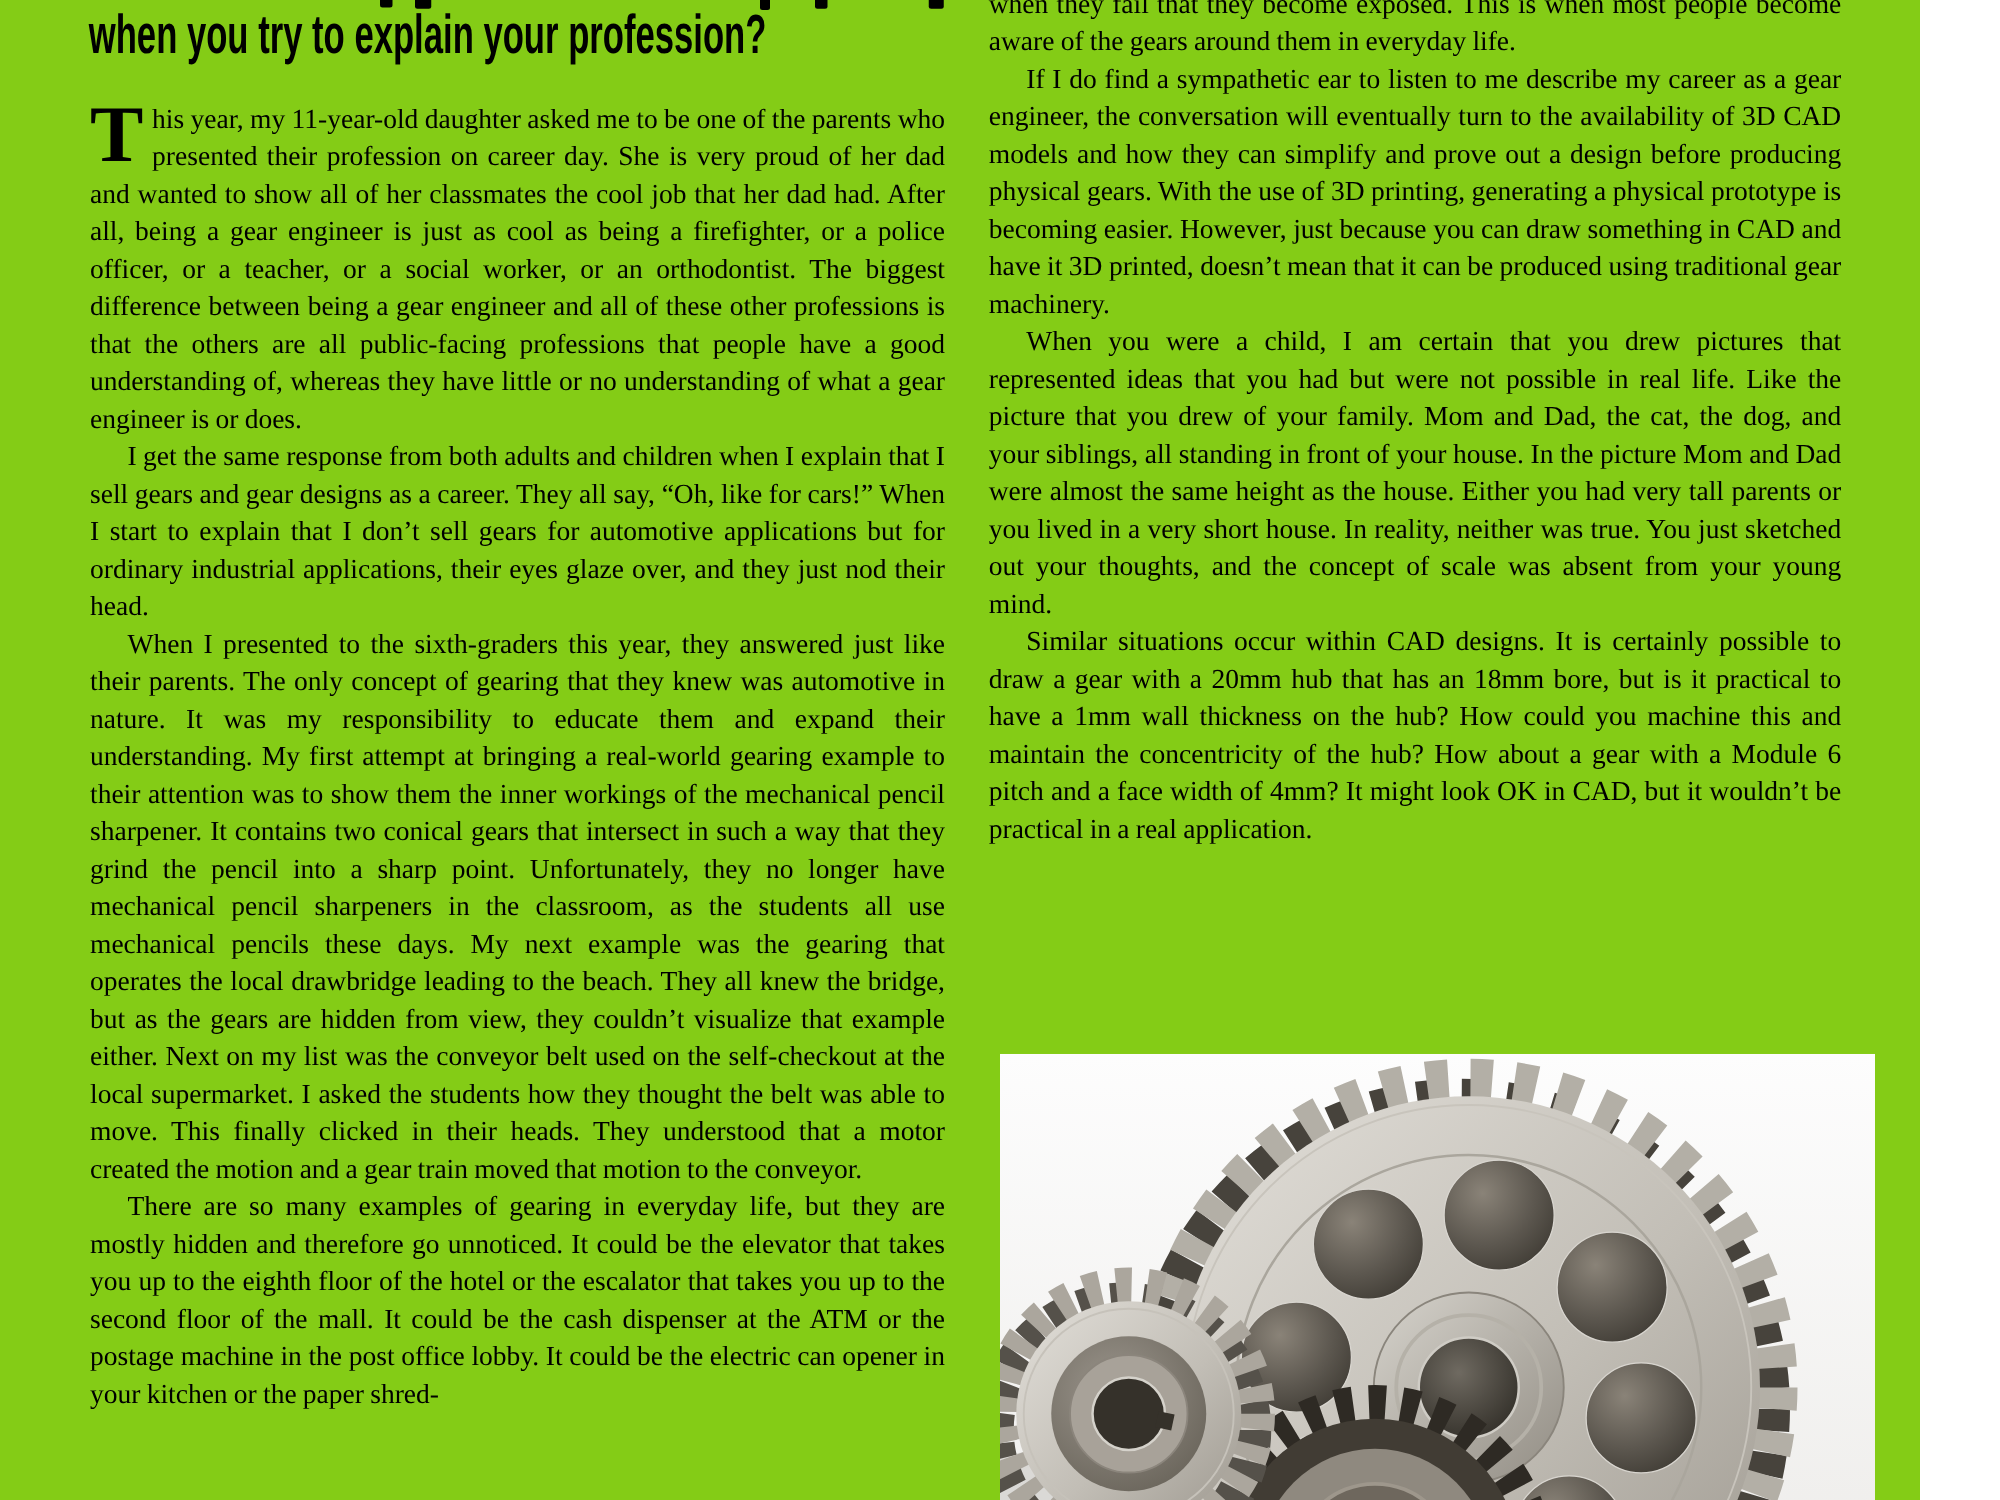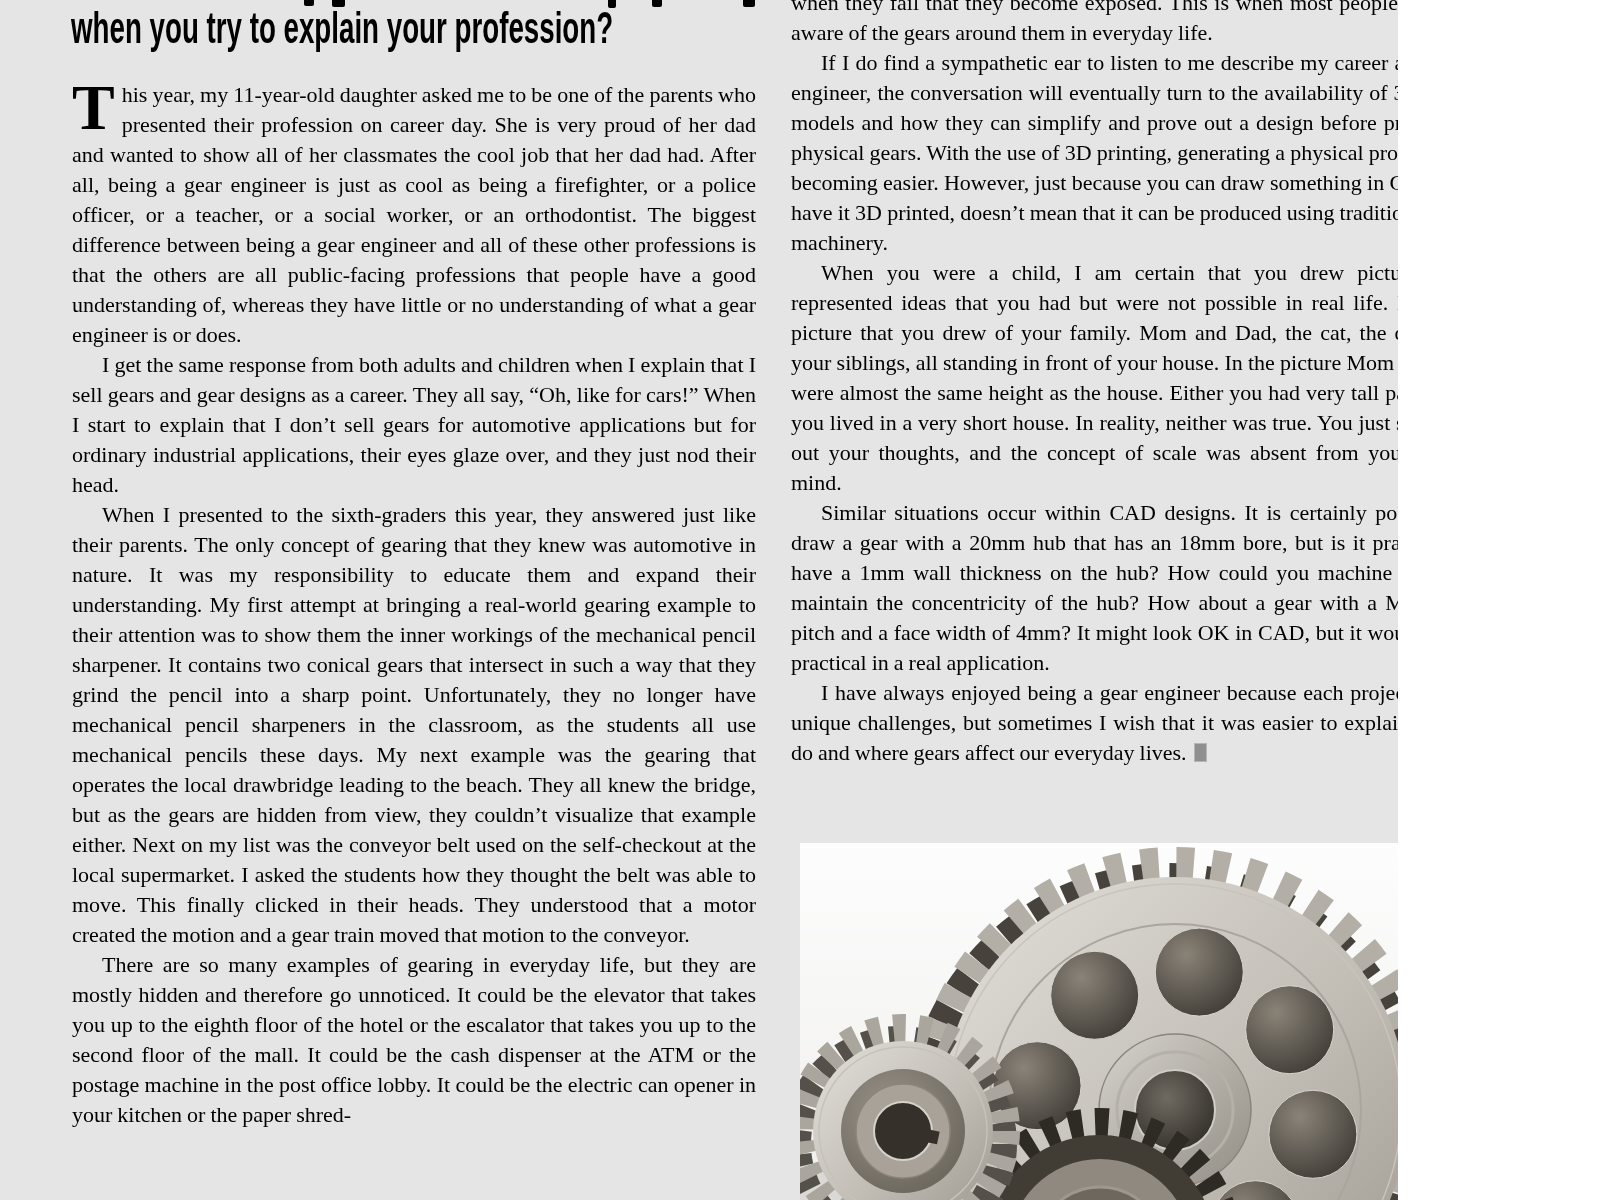--- a/index.html
+++ b/index.html
@@ -1,18 +1,18 @@
 <!DOCTYPE html>
 <html><head>
 <meta charset="utf-8">
 <style>
   html,body { margin:0; padding:0; background:#ffffff; }
   .page {
-    position:relative; width:1398px; height:1200px;
-    background:#e5e5e5; overflow:hidden;
+    position:relative; width:1536px; height:1200px;
+    background:#84cc16; overflow:hidden;
     font-family:"Liberation Serif", serif; color:#000;
   }
   
   .frag { position:absolute; top:0; background:#000; border-radius:0 0 2px 2px; }
 
   .headline {
     position:absolute; left:71px; top:5px;
     font-family:"Liberation Sans", sans-serif;
     font-weight:bold; font-size:44px; line-height:46px;
     transform:scaleX(0.63); transform-origin:0 0;
@@ -60,21 +60,20 @@
     <p>I get the same response from both adults and children when I explain that I sell gears and gear designs as a career. They all say, “Oh, like for cars!” When I start to explain that I don’t sell gears for automotive applications but for ordinary industrial applications, their eyes glaze over, and they just nod their head.</p>
     <p>When I presented to the sixth-graders this year, they answered just like their parents. The only concept of gearing that they knew was automotive in nature. It was my responsibility to educate them and expand their understanding. My first attempt at bringing a real-world gearing example to their attention was to show them the inner workings of the mechanical pencil sharpener. It contains two conical gears that intersect in such a way that they grind the pencil into a sharp point. Unfortunately, they no longer have mechanical pencil sharpeners in the classroom, as the students all use mechanical pencils these days. My next example was the gearing that operates the local drawbridge leading to the beach. They all knew the bridge, but as the gears are hidden from view, they couldn’t visualize that example either. Next on my list was the conveyor belt used on the self-checkout at the local supermarket. I asked the students how they thought the belt was able to move. This finally clicked in their heads. They understood that a motor created the motion and a gear train moved that motion to the conveyor.</p>
     <p>There are so many examples of gearing in everyday life, but they are mostly hidden and therefore go unnoticed. It could be the elevator that takes you up to the eighth floor of the hotel or the escalator that takes you up to the second floor of the mall. It could be the cash dispenser at the ATM or the postage machine in the post office lobby. It could be the electric can opener in your kitchen or the paper shred-</p>
   </div>
 
   <div class="col right-col">
     <p class="noindent">when they fail that they become exposed. This is when most people become aware of the gears around them in everyday life.</p>
     <p>If I do find a sympathetic ear to listen to me describe my career as a gear engineer, the conversation will eventually turn to the availability of 3D CAD models and how they can simplify and prove out a design before producing physical gears. With the use of 3D printing, generating a physical prototype is becoming easier. However, just because you can draw something in CAD and have it 3D printed, doesn’t mean that it can be produced using traditional gear machinery.</p>
     <p>When you were a child, I am certain that you drew pictures that represented ideas that you had but were not possible in real life. Like the picture that you drew of your family. Mom and Dad, the cat, the dog, and your siblings, all standing in front of your house. In the picture Mom and Dad were almost the same height as the house. Either you had very tall parents or you lived in a very short house. In reality, neither was true. You just sketched out your thoughts, and the concept of scale was absent from your young mind.</p>
     <p>Similar situations occur within CAD designs. It is certainly possible to draw a gear with a 20mm hub that has an 18mm bore, but is it practical to have a 1mm wall thickness on the hub? How could you machine this and maintain the concentricity of the hub? How about a gear with a Module 6 pitch and a face width of 4mm? It might look OK in CAD, but it wouldn’t be practical in a real application.</p>
-    <p><span>I have always enjoyed being a gear engineer because each project brings unique challenges, but sometimes I wish that it was easier to explain what I do and where gears affect our everyday lives.</span><span class="endmark"></span></p>
   </div>
 
   <div class="photo">
     <svg width="700" height="380" viewBox="0 0 700 380" xmlns="http://www.w3.org/2000/svg">
       <defs>
         <linearGradient id="bgG" x1="0" y1="0" x2="0" y2="1">
           <stop offset="0" stop-color="#fdfdfd"></stop>
             <stop offset="1" stop-color="#efeeec"></stop>
         </linearGradient>
         <linearGradient id="metal" x1="0" y1="0" x2="1" y2="1">

